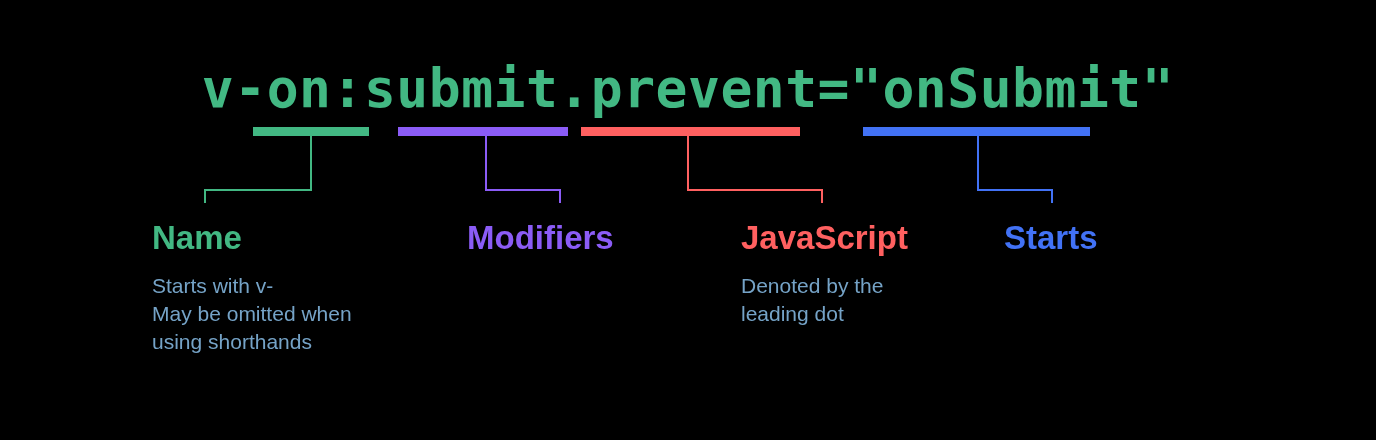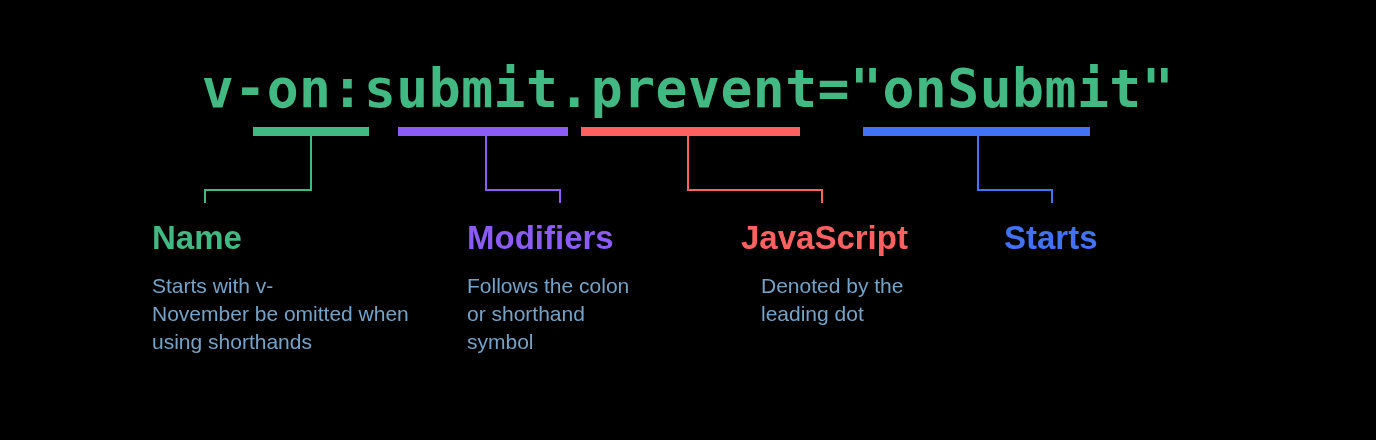--- a/index.html
+++ b/index.html
@@ -86,34 +86,31 @@
         <rect x="581" y="127" width="219" height="9" fill="#ff6060"></rect>
         <polyline points="688,136 688,190 822,190 822,203" fill="none" stroke="#ff6060" stroke-width="2"></polyline>
         <rect x="863" y="127" width="227" height="9" fill="#4272f5"></rect>
         <polyline points="978,136 978,190 1052,190 1052,203" fill="none" stroke="#4272f5" stroke-width="2"></polyline>
       </g>
   </svg>
 
   <div class="label-block" id="block-name">
     <div class="label-title" style="color: rgb(66, 184, 131);">Name</div>
     <div class="label-desc" style="color: rgb(117, 163, 199);">Starts with v-
-November be omitted when
+May be omitted when
 using shorthands</div>
   </div>
 
   <div class="label-block" id="block-argument">
     <div class="label-title" style="color: rgb(139, 92, 246);">Modifiers</div>
-    <div class="label-desc" style="color: rgb(117, 163, 199);">Follows the colon
-or shorthand
-symbol</div>
   </div>
 
   <div class="label-block" id="block-modifier">
     <div class="label-title" style="color: rgb(255, 96, 96);">JavaScript</div>
-    <div class="label-desc" style="color: rgb(117, 163, 199); margin-left: 20px;">Denoted by the
+    <div class="label-desc" style="color: rgb(117, 163, 199);">Denoted by the
 leading dot</div>
   </div>
 
   <div class="label-block" id="block-value">
     <div class="label-title" style="color: rgb(66, 114, 245);">Starts</div>
   </div>
 
 </div>
 
 </body></html>

